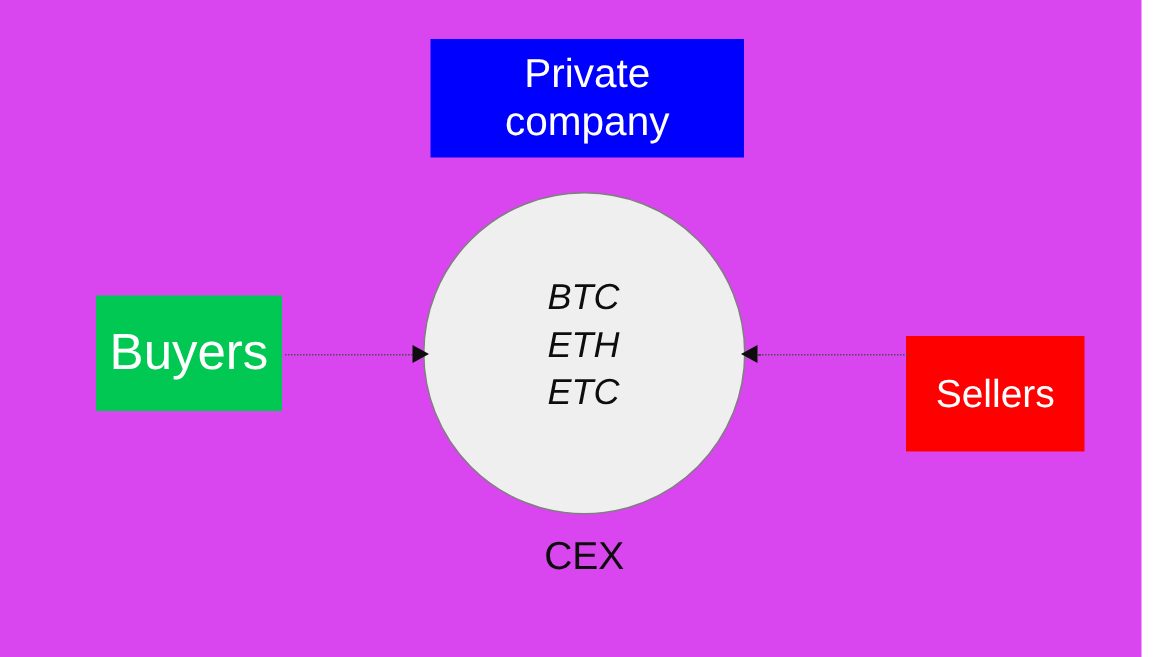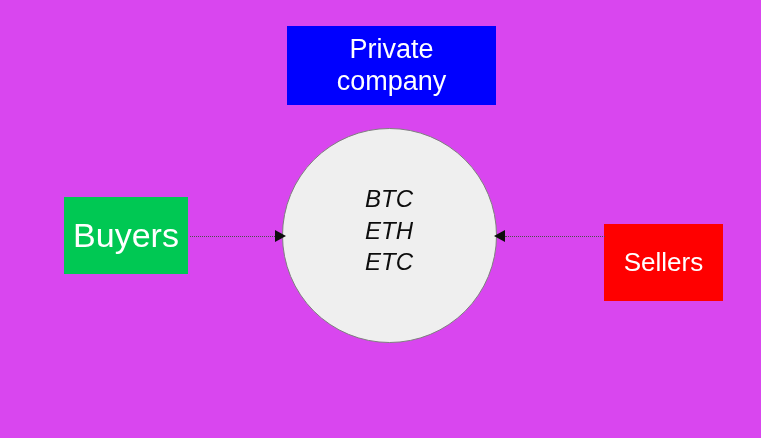--- a/index.html
+++ b/index.html
@@ -152,20 +152,21 @@
   </div>
 
   <div id="cex-circle"></div>
 
   <div id="asset-list">
     <span class="asset-item">BTC</span>
     <span class="asset-item">ETH</span>
     <span class="asset-item">ETC</span>
   </div>
 
+  <div id="cex-label">CEX</div>
 
   <div class="connector" id="buyers-connector">
     <span class="dotted-line"></span>
     <span class="arrow-head right"></span>
   </div>
 
   <div class="connector" id="sellers-connector">
     <span class="arrow-head left"></span>
     <span class="dotted-line"></span>
   </div>

